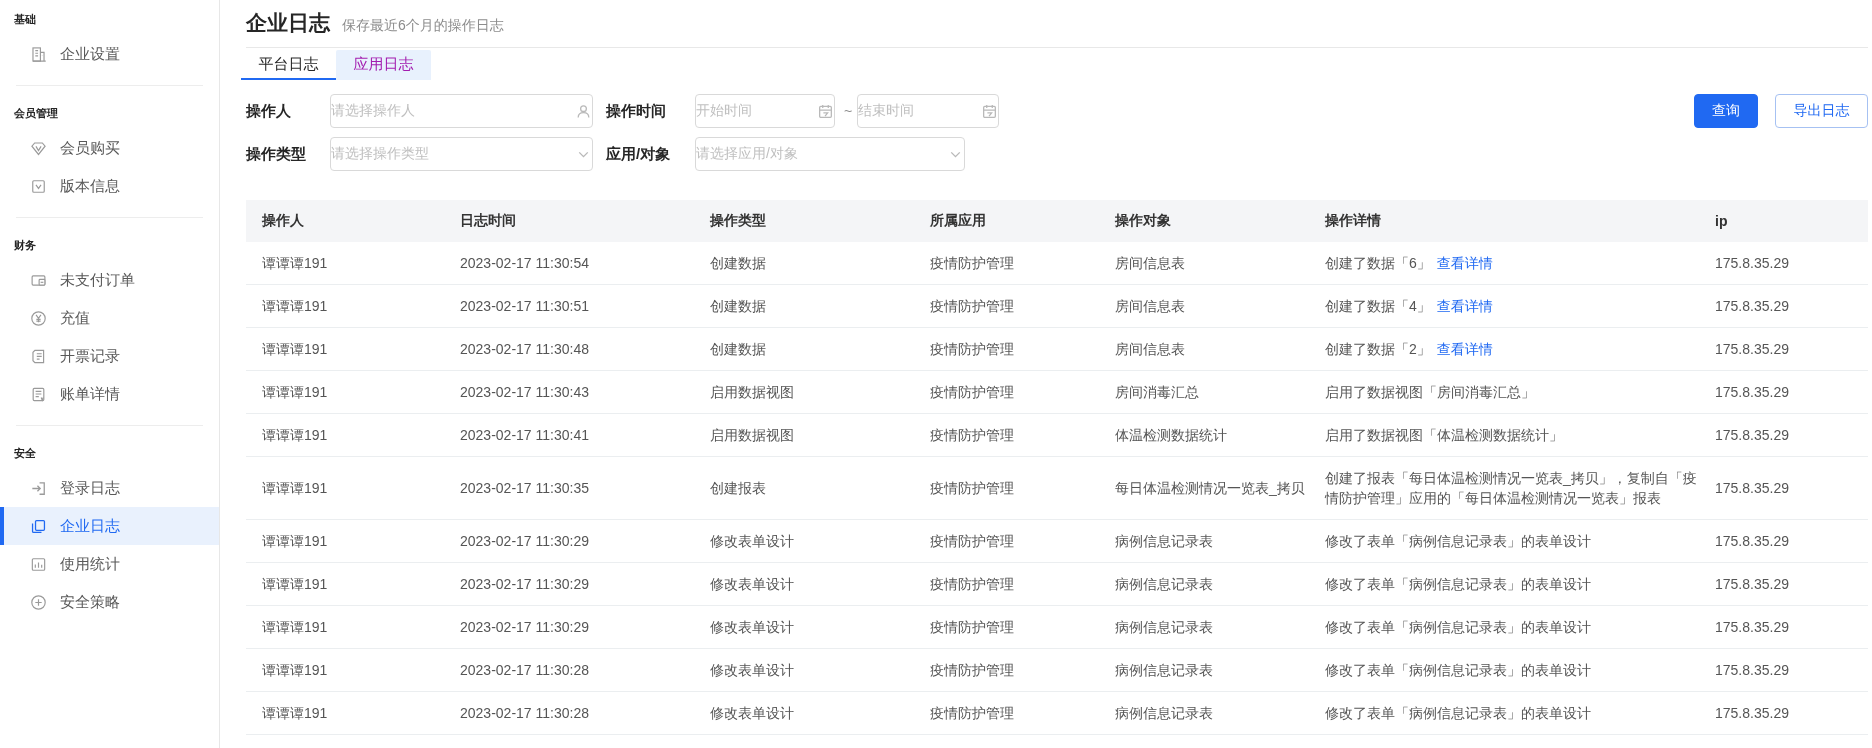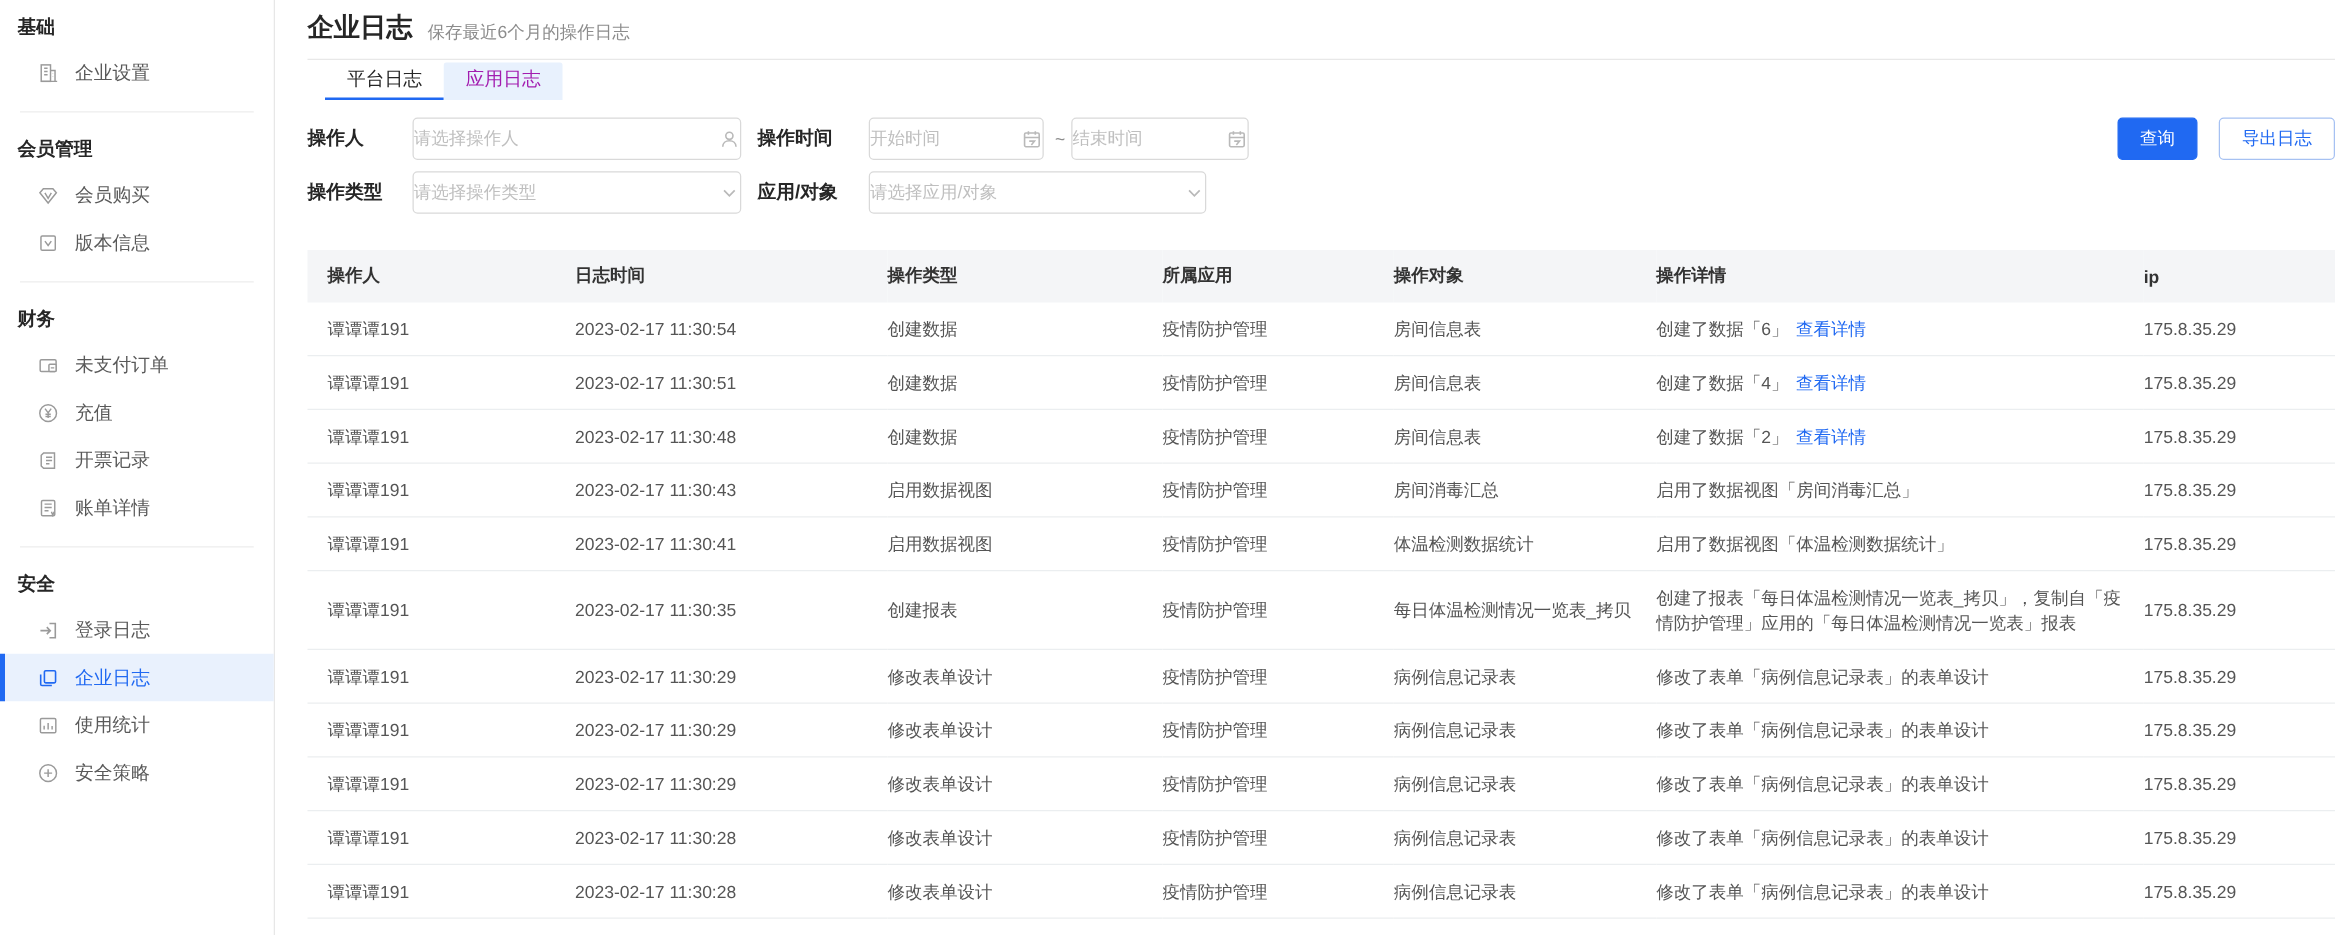--- a/index.html
+++ b/index.html
@@ -3,39 +3,39 @@
 <meta charset="utf-8">
 <style>
   * { margin:0; padding:0; box-sizing:border-box; }
   html,body { width:1872px; height:748px; background:#fff;
     font-family:"Liberation Sans","DejaVu Sans",sans-serif; }
   .page { position:relative; width:1872px; height:748px; overflow:hidden; background:#fff; }
 
   
   .sidebar { position:absolute; left:0; top:0; width:220px; height:748px;
     background:#fff; border-right:1px solid #e7e7e7; padding-top:4px; }
-  .side-heading { font-size:15px; font-weight:700; color:#262626; padding:8px 14px 8px; }
+  .side-heading { font-size:11px; font-weight:700; color:#262626; padding:8px 14px 8px; }
   .side-item { position:relative; display:flex; align-items:center; height:38px;
     padding-left:30px; gap:13px; font-size:15px; color:#595959; cursor:pointer; }
   .side-item .icn { display:flex; color:#9a9a9a; }
   .side-item.active { background:#e9f1fd; color:#2069f2; }
   .side-item.active .icn { color:#2069f2; }
   .side-item.active::before { content:""; position:absolute; left:0; top:0; bottom:0;
     width:4px; background:#2069f2; }
   .side-divider { height:1px; background:#ededed; margin:12px 16px; }
   .icn svg { width:17px; height:17px; display:block; }
 
   
   .main { position:absolute; left:221px; top:0; right:0; bottom:0; background:#fff; }
   .page-header { position:absolute; left:25px; top:10px; display:flex; align-items:flex-end; gap:12px; }
   .page-title { font-size:21px; font-weight:700; color:#262626; line-height:26px; }
   .page-subtitle { font-size:14px; color:#8c8c8c; line-height:22px; }
   .title-divider { position:absolute; left:25px; right:4px; top:47px; height:1px; background:#e8e8e8; }
 
-  .tabs { position:absolute; left:39px; top:50px; display:flex; height:30px; }
+  .tabs { position:absolute; left:20px; top:50px; display:flex; height:30px; }
   .tab { width:95px; text-align:center; line-height:28px; font-size:15px; color:#262626;
     cursor:pointer; }
   .tab.inactive { border-bottom:2px solid #2069f2; }
   .tab.active { background:#e8f1fd; color:#a21caf; border-radius:2px 2px 0 0; }
 
   
   .f-label { position:absolute; font-size:15px; font-weight:700; color:#262626; line-height:34px; }
   .ctl { position:absolute; height:34px; border:1px solid #d9d9d9; border-radius:4px;
     background:#fff; display:flex; align-items:center; justify-content:space-between;
     padding:0 0; font-size:14px; color:#bfbfbf; cursor:pointer; }

